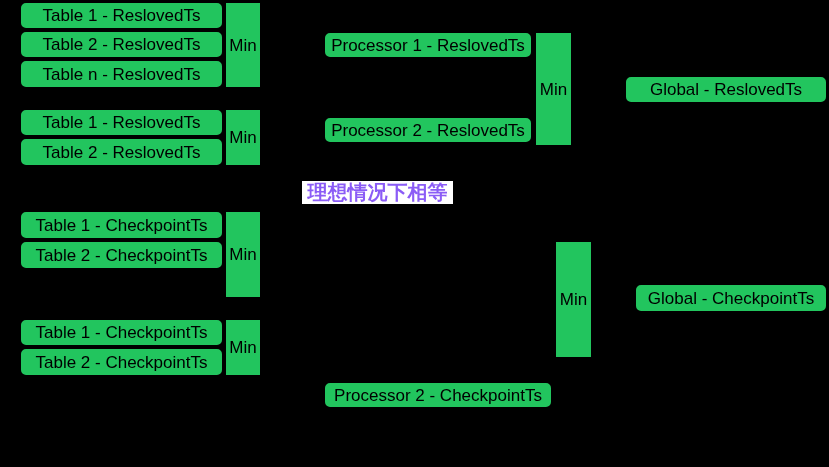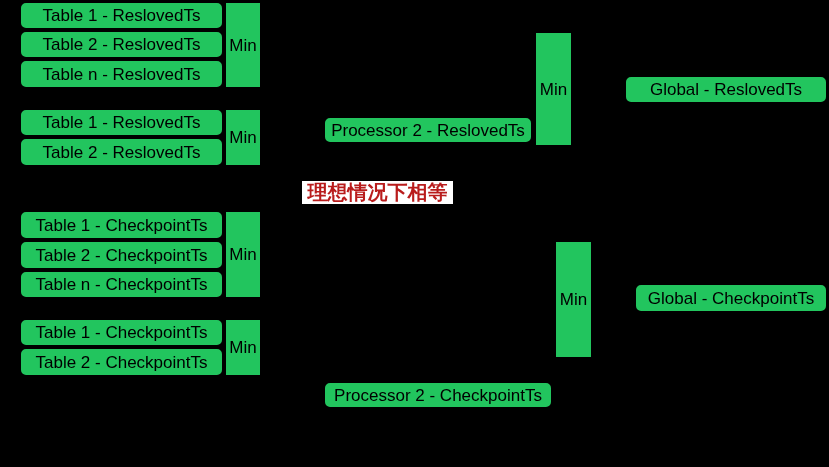--- a/index.html
+++ b/index.html
@@ -29,21 +29,21 @@
     white-space: nowrap;
     border-radius: 7px;
   }
   .min-node {
     border-radius: 2px;
   }
   .annotation {
     position: absolute;
     box-sizing: border-box;
     background: #ffffff;
-    color: #b91c1c;
+    color: #8b5cf6;
     display: flex;
     align-items: center;
     justify-content: center;
     font-size: 20px;
     font-weight: bold;
     white-space: nowrap;
     border-radius: 0;
   }
 </style>
 </head>
@@ -53,30 +53,30 @@
 
   <div class="node" style="left:19px; top:1px;  width:205px; height:29px;">Table 1 - ReslovedTs</div>
   <div class="node" style="left:19px; top:30px; width:205px; height:29px;">Table 2 - ReslovedTs</div>
   <div class="node" style="left:19px; top:59px; width:205px; height:30px;">Table n - ReslovedTs</div>
   <div class="node min-node" style="left:224px; top:1px; width:38px; height:88px;">Min</div>
 
   <div class="node" style="left:19px; top:108px; width:205px; height:29px;">Table 1 - ReslovedTs</div>
   <div class="node" style="left:19px; top:137px; width:205px; height:30px;">Table 2 - ReslovedTs</div>
   <div class="node min-node" style="left:224px; top:108px; width:38px; height:59px;">Min</div>
 
+  <div class="node" style="left:323px; top:31px;  width:210px; height:28px;">Processor 1 - ReslovedTs</div>
   <div class="node" style="left:323px; top:116px; width:210px; height:28px;">Processor 2 - ReslovedTs</div>
   <div class="node min-node" style="left:534px; top:31px; width:39px; height:116px;">Min</div>
 
   <div class="node" style="left:624px; top:75px; width:204px; height:29px;">Global - ReslovedTs</div>
 
   <div class="annotation" style="left:302px; top:181px; width:151px; height:23px;">理想情况下相等</div>
 
   <div class="node" style="left:19px; top:210px; width:205px; height:30px;">Table 1 - CheckpointTs</div>
   <div class="node" style="left:19px; top:240px; width:205px; height:30px;">Table 2 - CheckpointTs</div>
-  <div class="node" style="left:19px; top:270px; width:205px; height:29px;">Table n - CheckpointTs</div>
   <div class="node min-node" style="left:224px; top:210px; width:38px; height:89px;">Min</div>
 
   <div class="node" style="left:19px; top:318px; width:205px; height:29px;">Table 1 - CheckpointTs</div>
   <div class="node" style="left:19px; top:347px; width:205px; height:30px;">Table 2 - CheckpointTs</div>
   <div class="node min-node" style="left:224px; top:318px; width:38px; height:59px;">Min</div>
 
   <div class="node" style="left:323px; top:333px; width:230px; height:28px;margin-top:48px;">Processor 2 - CheckpointTs</div>
   <div class="node min-node" style="left:554px; top:240px; width:39px; height:119px;">Min</div>
 
   <div class="node" style="left:634px; top:283px; width:194px; height:30px;">Global - CheckpointTs</div>

